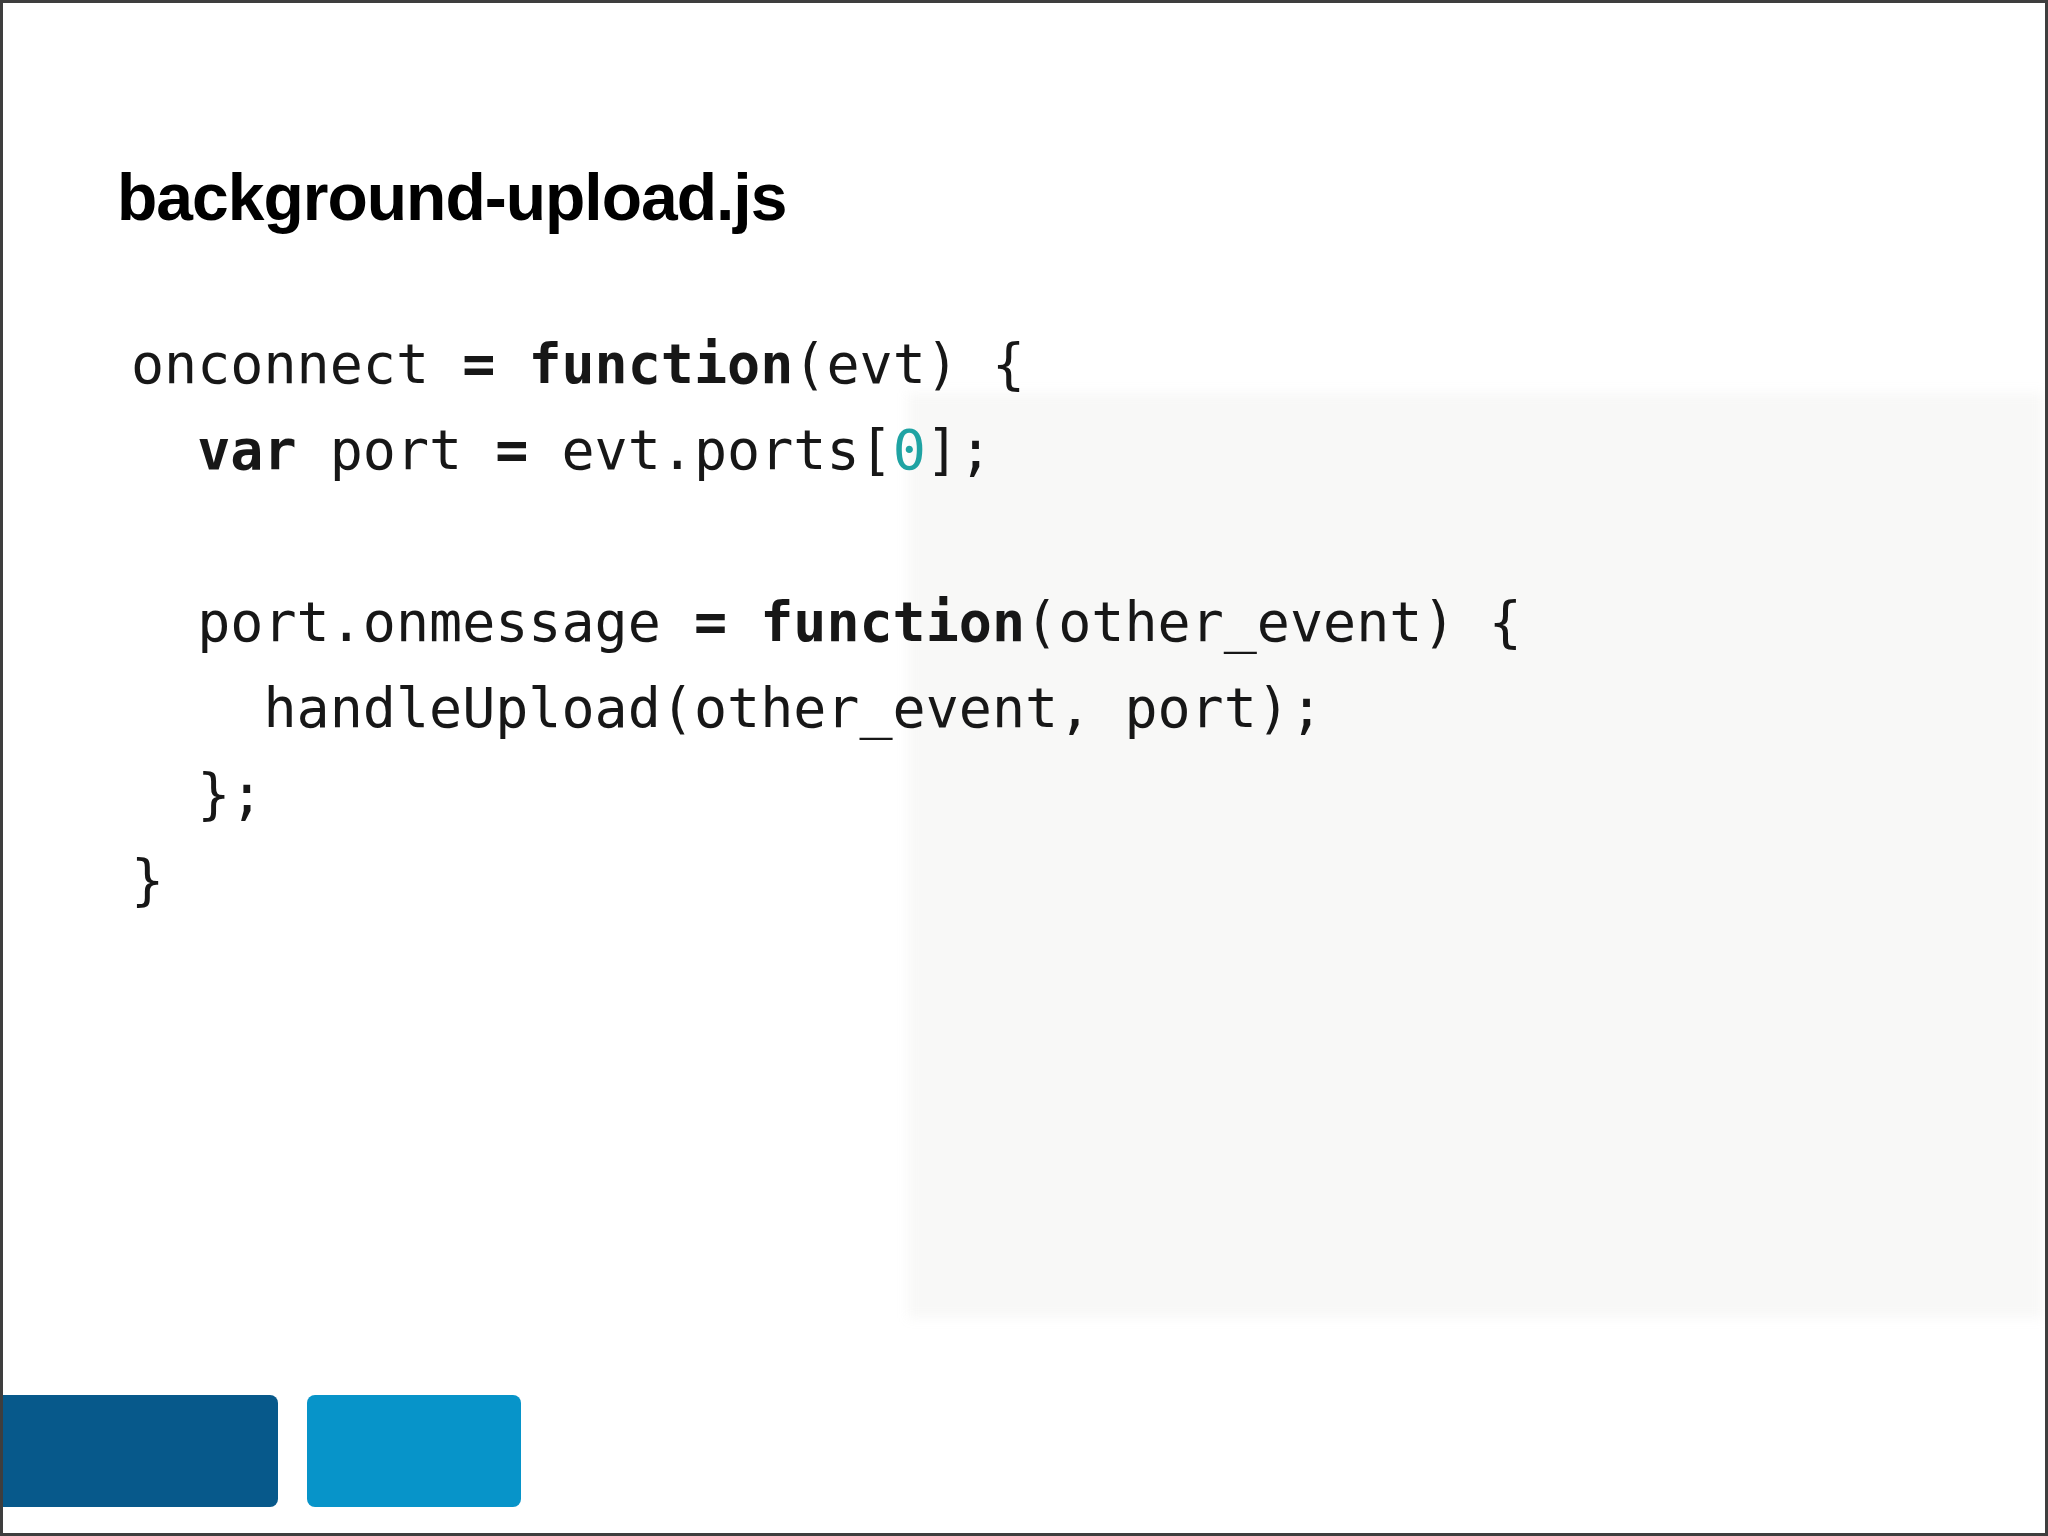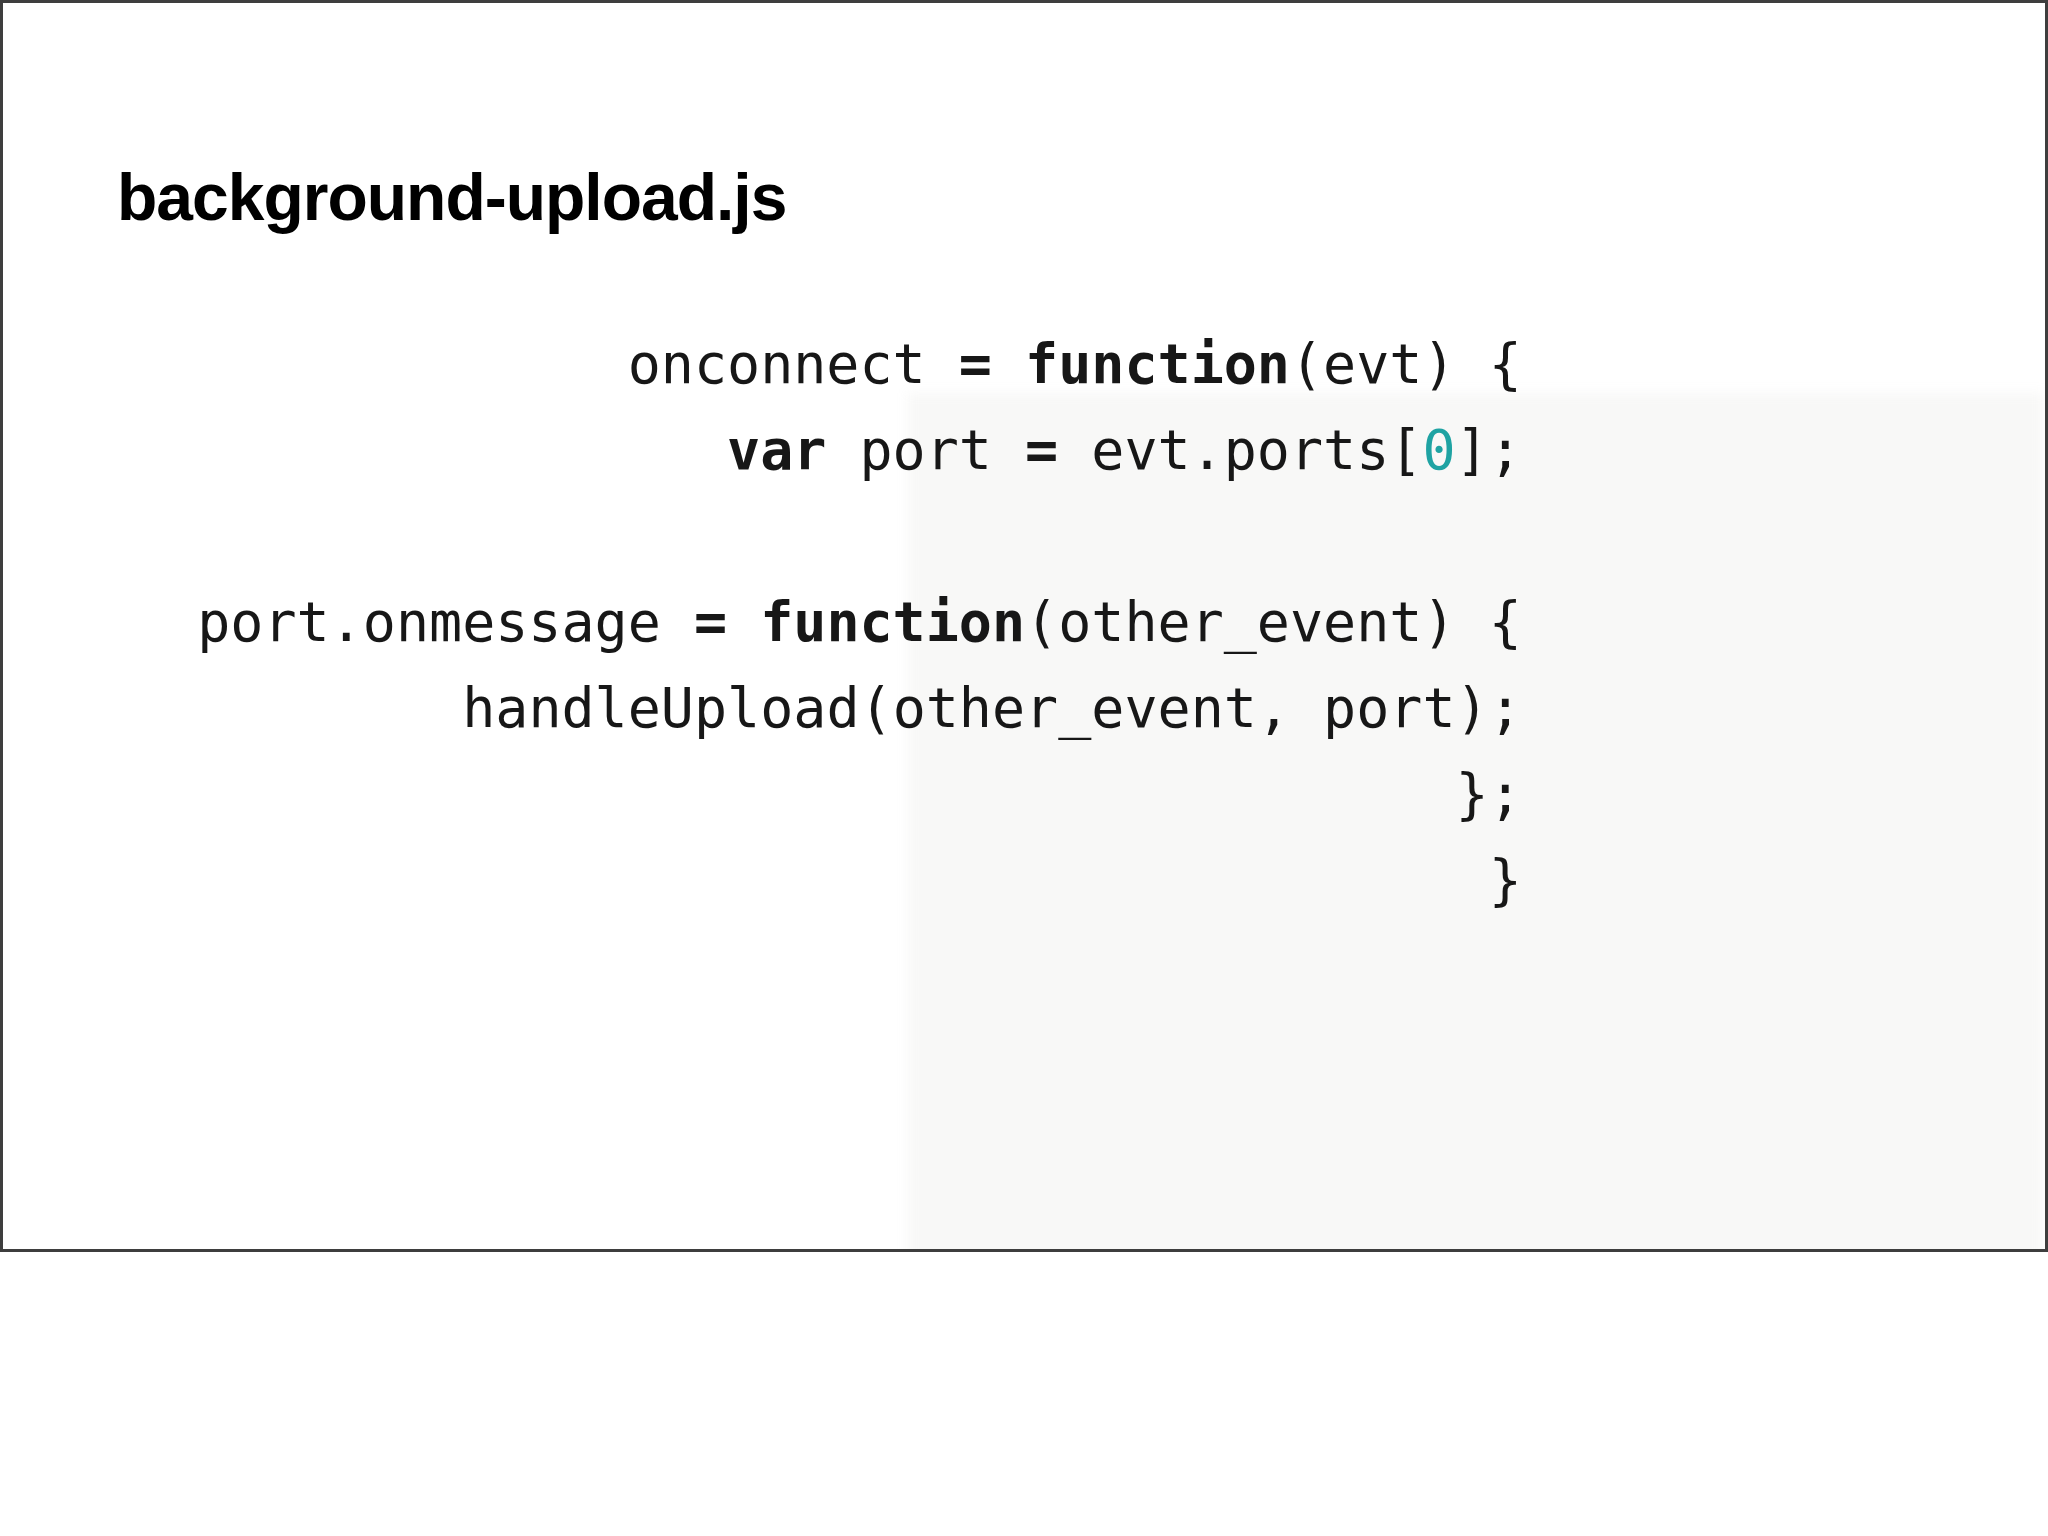--- a/index.html
+++ b/index.html
@@ -3,21 +3,21 @@
 <meta charset="utf-8">
 <style>
   html, body {
     margin: 0;
     padding: 0;
     background: #ffffff;
   }
   .slide {
     position: relative;
     width: 2048px;
-    height: 1252px;
+    height: 1536px;
     box-sizing: border-box;
     background: var(--background, #ffffff);
     border: 3px solid var(--frame-border, #3e3e3e);
     overflow: hidden;
     font-family: "Liberation Sans", sans-serif;
   }
   .bg-artifact {
     position: absolute;
     left: 905px;
     top: 390px;
@@ -39,21 +39,20 @@
   }
   .code-block {
     position: absolute;
     left: 128px;
     top: 318px;
     font-family: "DejaVu Sans Mono", monospace;
     font-size: 55px;
     line-height: 86px;
     color: var(--code-text, #171717);
     white-space: pre;
-    text-align: right;
   }
   .code-line { white-space: pre; }
   .seg-plain { font-weight: normal; }
   .seg-bold  { font-weight: bold; }
   .seg-num   { color: var(--number-literal, #1fa3a3); }
   .accent-bar {
     position: absolute;
     top: 1392px;
     height: 112px;
     border-radius: 8px;

